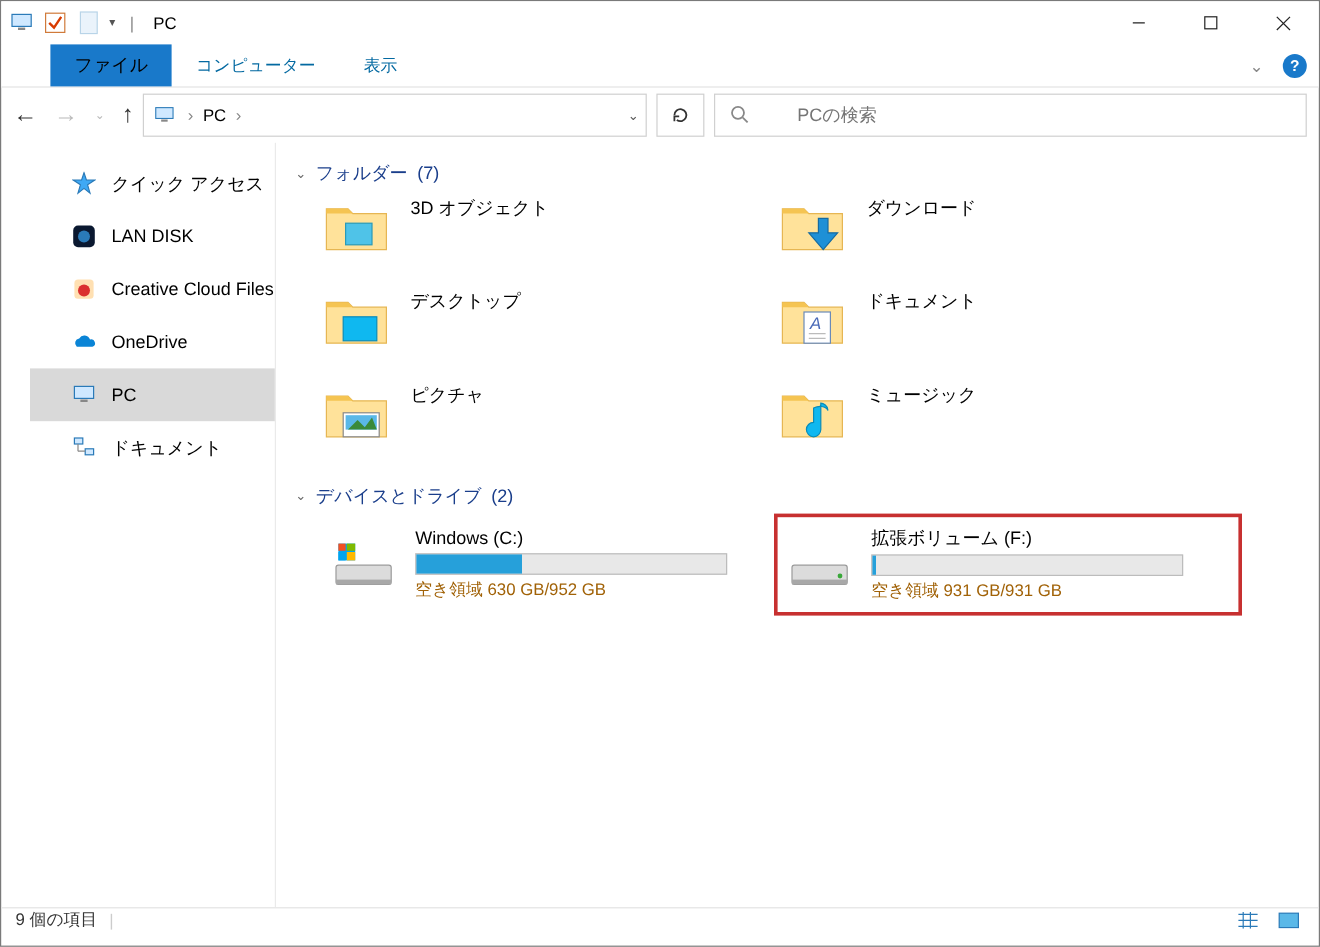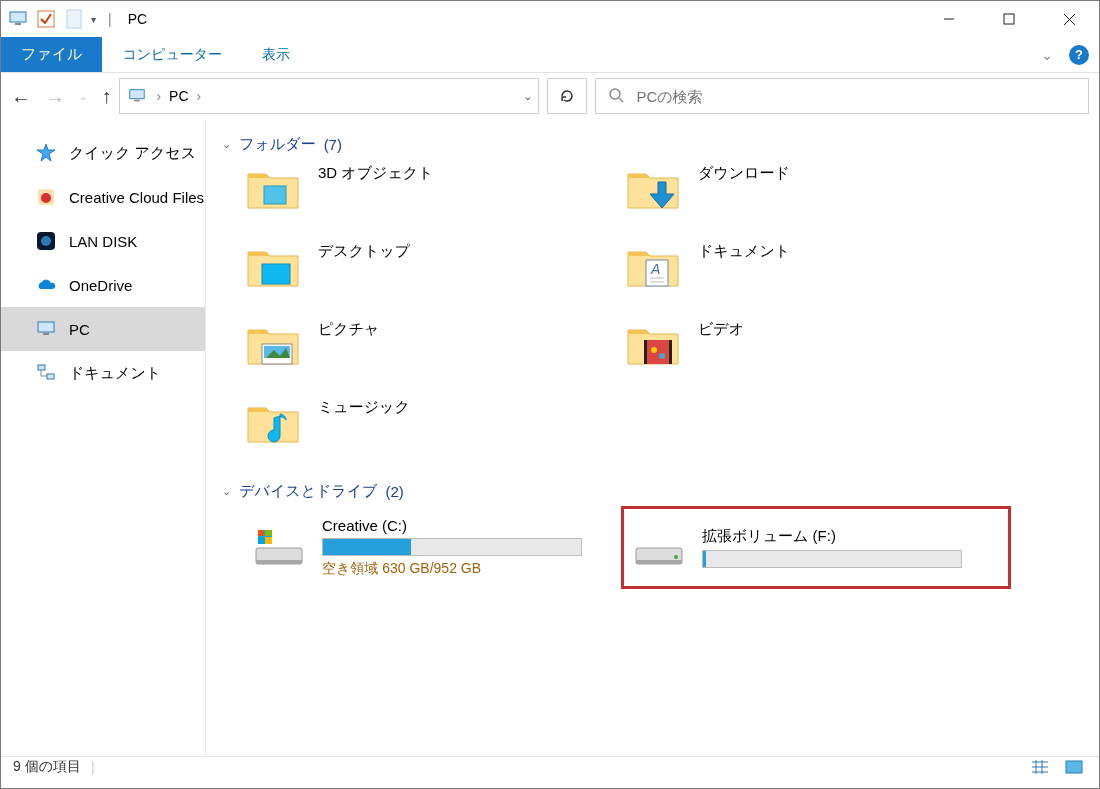--- a/index.html
+++ b/index.html
@@ -9,36 +9,36 @@
   .titlebar-left { display: flex; align-items: center; gap: 6px; padding-left: 6px; }
   .qat-icon { width: 22px; height: 22px; display:flex; align-items:center; justify-content:center;}
   .title-sep { color:#888; margin:0 6px;}
   .title-text { margin-left: 4px; font-size: 14px; }
   .win-buttons { margin-left: auto; display: flex; }
   .win-btn { width: 60px; height: 36px; display: flex; align-items: center; justify-content: center; font-size: 14px; }
   .win-btn svg { stroke:#222; stroke-width:1; fill:none;}
   
   .ribbon { height: 36px; display: flex; align-items: stretch; background: #fff; border-bottom: 1px solid #e3e3e3;}
   .ribbon-tab { padding: 0 20px; display: flex; align-items: center; font-size: 14px; color: #0369a1; }
-  .ribbon-tab.file { background: #1979ca; color: #fef9c3; font-size:15px;}
+  .ribbon-tab.file { background: #1979ca; color: #000000; font-size:15px;margin-left:41px;}
   .ribbon-right { margin-left: auto; display: flex; align-items: center; gap: 16px; padding-right: 10px; }
   .help-badge { width:20px; height:20px; border-radius:50%; background:#1979ca; color:#fff; display:flex; align-items:center; justify-content:center; font-size:13px; font-weight:bold;}
   
   .navrow { height: 46px; display: flex; align-items: center; padding: 0 10px; gap: 8px; }
   .nav-arrows { display:flex; align-items:center; gap:14px; color:#333;}
   .nav-arrows .disabled { color:#bbb;}
   .addressbar { flex: 0 0 420px; height: 36px; border: 1px solid #d0d0d0; display: flex; align-items: center; padding: 0 6px; gap: 6px; background:#fff;}
   .addr-text { font-size:14px; color:#000;}
   .addr-sep { color:#888; margin:0 2px;}
   .addressbar .spacer { flex:1;}
   .refresh-box { width:40px; height:36px; border:1px solid #d0d0d0; display:flex; align-items:center; justify-content:center; font-weight:bold;}
   .searchbox { flex: 1; height: 36px; border: 1px solid #d0d0d0; display: flex; align-items: center; padding: 0 12px; gap: 12px; color:#888;}
-  .searchbox input { border:none; outline:none; font-size:15px; flex:1; color:#555;}
-  
-  .main { display: flex; height: calc(789px - 36px - 36px - 46px - 32px - 2px); }
+  .searchbox input { border:none; outline:none; font-size:15px; flex:1; color:#555;margin-left:28px;}
+  
+  .main { display: flex; height: calc(789px - 36px - 36px - 46px - 32px - 2px); padding-left: 24px; }
   .sidebar { width: 205px; border-right: 1px solid #eaeaea; padding-top: 12px;}
   .side-item { height: 44px; display: flex; align-items: center; gap: 12px; padding-left: 34px; font-size: 15px; color:#000;}
   .side-item.selected { background:#d9d9d9;}
   .side-icon { width:22px; height:22px; display:flex; align-items:center; justify-content:center;}
   .content { flex: 1; padding: 12px 10px; overflow:auto;}
   .group-header { display:flex; align-items:center; gap:8px; color:#1a3e8b; font-size:15px; margin:4px 0 10px 6px;}
   .group-header .chev { font-size:11px; color:#666;}
   .group-header .count { color:#1a3e8b;}
   .folder-grid { display: grid; grid-template-columns: 380px 380px; column-gap: 0; row-gap: 18px; padding-left: 30px; margin-bottom:24px;}
   .folder-item { display: flex; align-items: flex-start; gap: 18px; height: 60px;}
@@ -159,34 +159,34 @@
       <span class="side-icon">
           <svg width="20" height="20" viewBox="0 0 20 20">
             <polygon points="10,1 12,7 19,7 13,11 15,18 10,14 5,18 7,11 1,7 8,7" fill="#3fa9f5" stroke="#2a7ab8"></polygon>
           </svg>
         </span>
       <span>クイック アクセス</span>
     </div>
     <div class="side-item">
       <span class="side-icon">
           <svg width="20" height="20">
+            <rect x="1" y="1" width="18" height="18" rx="4" fill="#0a1830"></rect>
+            <circle cx="10" cy="10" r="5" fill="#2a7ab8"></circle>
+          </svg>
+        </span>
+      <span>LAN DISK</span>
+    </div>
+    <div class="side-item">
+      <span class="side-icon">
+          <svg width="20" height="20">
             <rect x="2" y="2" width="16" height="16" rx="3" fill="#ffe0b2"></rect>
             <circle cx="10" cy="11" r="5" fill="#da2f2f"></circle>
           </svg>
         </span>
       <span>Creative Cloud Files</span>
-    </div>
-    <div class="side-item">
-      <span class="side-icon">
-          <svg width="20" height="20">
-            <rect x="1" y="1" width="18" height="18" rx="4" fill="#0a1830"></rect>
-            <circle cx="10" cy="10" r="5" fill="#2a7ab8"></circle>
-          </svg>
-        </span>
-      <span>LAN DISK</span>
     </div>
     <div class="side-item">
       <span class="side-icon">
           <svg width="22" height="16" viewBox="0 0 22 16">
             <path d="M5 12a4 4 0 0 1 2-7 5 5 0 0 1 9 1 3 3 0 0 1 2 6z" fill="#0a84d6"></path>
           </svg>
         </span>
       <span>OneDrive</span>
     </div>
     <div class="side-item selected">
@@ -273,35 +273,20 @@
               <path d="M2 10 L2 44 L52 44 L52 14 L24 14 L20 10 Z" fill="#ffe29a" stroke="#e6b653"></path>
               <path d="M2 10 L20 10 L24 14 L2 14 Z" fill="#f5c452"></path>
               <rect x="16" y="24" width="30" height="20" fill="#fff" stroke="#888"></rect>
               <rect x="18" y="26" width="26" height="12" fill="#5ab8e8"></rect>
               <polygon points="20,38 28,30 34,36 40,28 44,38" fill="#3a8a3a"></polygon>
             </svg>
         </span>
         <span class="folder-label">ピクチャ</span>
       </div>
 
-      <div class="folder-item">
-        <span class="folder-icon">
-          <svg class="folder-base" viewBox="0 0 54 48">
-              <path d="M2 10 L2 44 L52 44 L52 14 L24 14 L20 10 Z" fill="#ffe29a" stroke="#e6b653"></path>
-              <path d="M2 10 L20 10 L24 14 L2 14 Z" fill="#f5c452"></path>
-              <rect x="18" y="20" width="28" height="24" fill="#333"></rect>
-              <rect x="20" y="20" width="24" height="24" fill="#d44"></rect>
-              <circle cx="28" cy="30" r="3" fill="#ffcc00"></circle>
-              <circle cx="36" cy="36" r="3" fill="#4ac"></circle>
-              <rect x="18" y="20" width="3" height="24" fill="#222"></rect>
-              <rect x="43" y="20" width="3" height="24" fill="#222"></rect>
-            </svg>
-        </span>
-        <span class="folder-label">ビデオ</span>
-      </div>
 
       <div class="folder-item">
         <span class="folder-icon">
           <svg class="folder-base" viewBox="0 0 54 48">
               <path d="M2 10 L2 44 L52 44 L52 14 L24 14 L20 10 Z" fill="#ffe29a" stroke="#e6b653"></path>
               <path d="M2 10 L20 10 L24 14 L2 14 Z" fill="#f5c452"></path>
               <path d="M34 16 L34 38 A6 6 0 1 1 28 32 L28 20 C32 18 38 18 40 22 C40 18 36 16 34 16 Z" fill="#0fb8f0" stroke="#0a8bb8"></path>
             </svg>
         </span>
         <span class="folder-label">ミュージック</span>
@@ -320,40 +305,41 @@
               <rect x="4" y="22" width="46" height="16" rx="2" fill="#dcdcdc" stroke="#9a9a9a"></rect>
               <rect x="4" y="34" width="46" height="4" fill="#a8a8a8"></rect>
               <rect x="6" y="4" width="14" height="14" fill="#00a4ef"></rect>
               <rect x="6" y="4" width="6" height="6" fill="#f25022"></rect>
               <rect x="13" y="4" width="7" height="6" fill="#7fba00"></rect>
               <rect x="6" y="11" width="6" height="7" fill="#00a4ef"></rect>
               <rect x="13" y="11" width="7" height="7" fill="#ffb900"></rect>
             </svg>
         </span>
         <div class="drive-info">
-          <span class="drive-name">Creative (C:)</span>
+          <span class="drive-name">Windows (C:)</span>
           <div class="drive-bar">
               <div class="drive-fill" style="width:34%"></div>
             </div>
           <span class="drive-free">空き領域 630 GB/952 GB</span>
         </div>
       </div>
       <div class="drive-item highlight">
         <span class="drive-icon">
           <svg width="54" height="44" viewBox="0 0 54 44">
               <rect x="4" y="22" width="46" height="16" rx="2" fill="#dcdcdc" stroke="#9a9a9a"></rect>
               <rect x="4" y="34" width="46" height="4" fill="#a8a8a8"></rect>
               <circle cx="44" cy="31" r="2" fill="#3aa83a"></circle>
             </svg>
         </span>
         <div class="drive-info">
           <span class="drive-name">拡張ボリューム (F:)</span>
           <div class="drive-bar">
               <div class="drive-fill" style="width:1%"></div>
             </div>
+          <span class="drive-free">空き領域 931 GB/931 GB</span>
         </div>
       </div>
     </div>
   </div>
 </div>
 
 <div class="statusbar">
   <span>9 個の項目</span>
   <span style="margin-left:10px;color:#ccc;">|</span>
   <div class="right">

